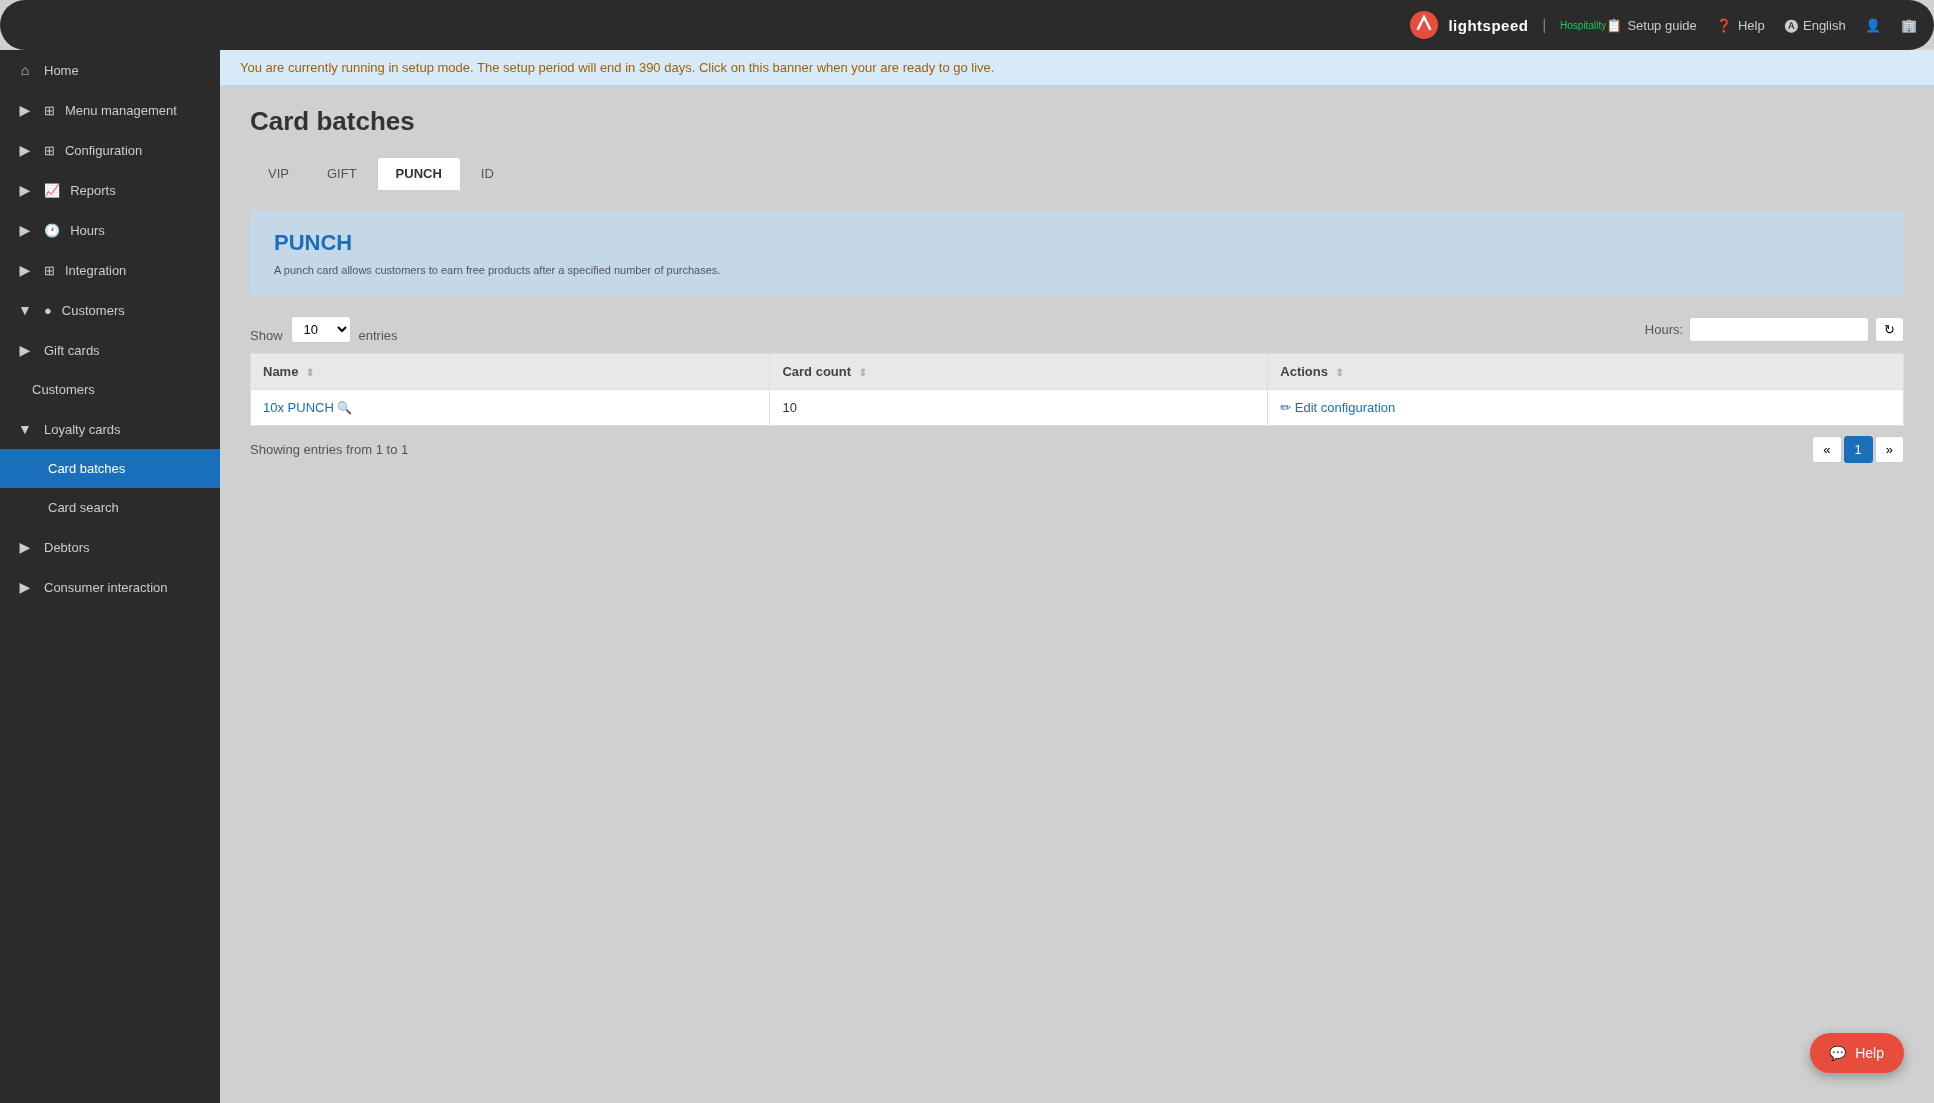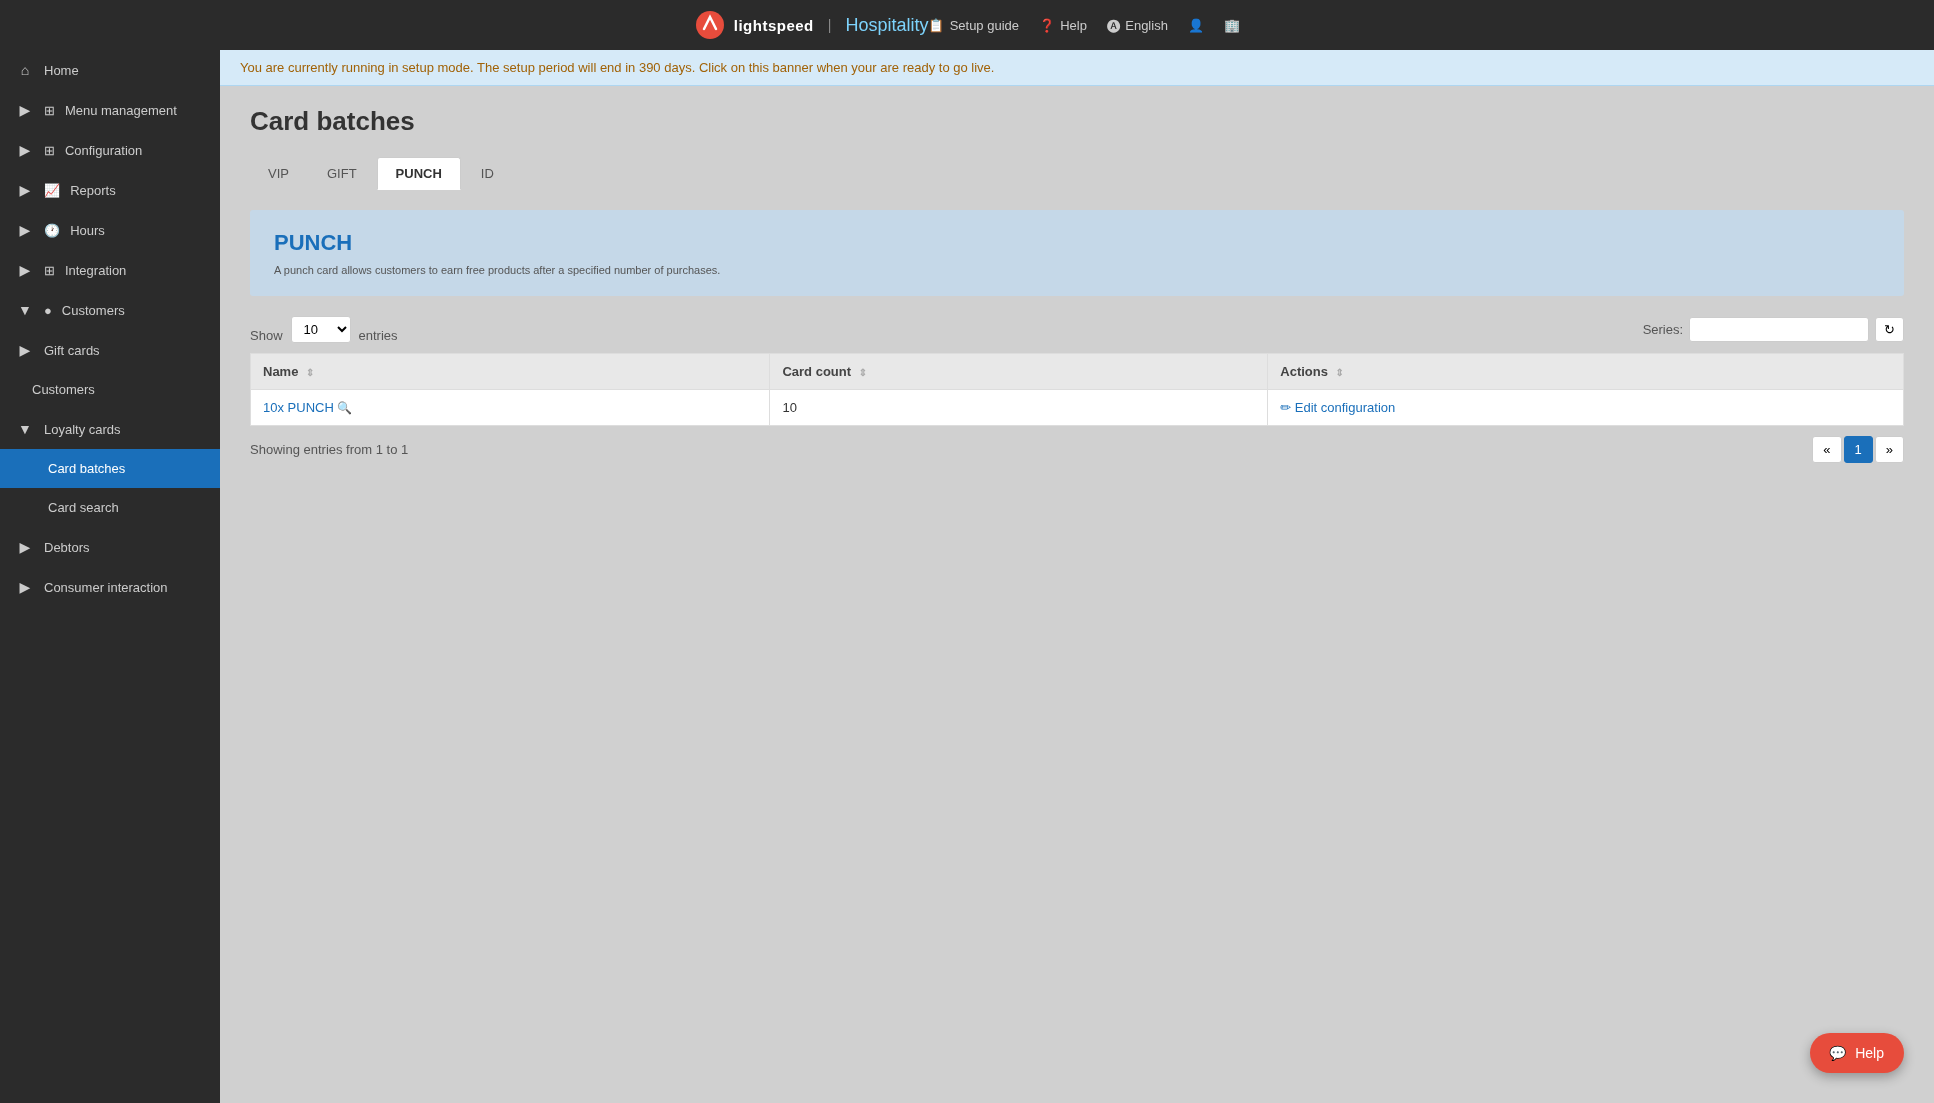--- a/index.html
+++ b/index.html
@@ -4,24 +4,25 @@
   <style>
     * { box-sizing: border-box; margin: 0; padding: 0; }
     body { font-family: Arial, sans-serif; font-size: 14px; background: #d0d0d0; display: flex; flex-direction: column; height: 100vh; overflow: hidden; }
 
     
     .topnav {
       background: #2b2b2b;
       color: #fff;
       display: flex;
       align-items: center;
-      justify-content: center;
+      justify-content: flex-end;
       padding: 0 16px;
       height: 50px;
       flex-shrink: 0;
+      border-radius: 25px;
     }
     .topnav-logo {
       display: flex;
       align-items: center;
       gap: 8px;
     }
     .logo-icon {
       width: 32px;
       height: 32px;
     }
@@ -29,22 +30,22 @@
       color: #fff;
       font-size: 15px;
       font-weight: 600;
       letter-spacing: 0.5px;
     }
     .logo-divider {
       color: #888;
       margin: 0 6px;
     }
     .logo-subtitle {
-      color: #7dd3fc;
-      font-size: 18px;
+      color: #22c55e;
+      font-size: 10px;
     }
     .topnav-right {
       display: flex;
       align-items: center;
       gap: 20px;
       color: #ccc;
       font-size: 13px;
     }
     .topnav-right-item {
       display: flex;
@@ -431,21 +432,21 @@
           <span>Show</span>
           <select>
             <option>10</option>
             <option>25</option>
             <option>50</option>
             <option>100</option>
           </select>
           <span>entries</span>
         </div>
         <div class="search-area">
-          <label>Series:</label>
+          <label>Hours:</label>
           <input type="text" style="">
           <button class="refresh-btn">↻</button>
         </div>
       </div>
 
       <table class="data-table">
         <thead>
           <tr>
             <th>
               Name <span class="sort-icon">⇕</span>

